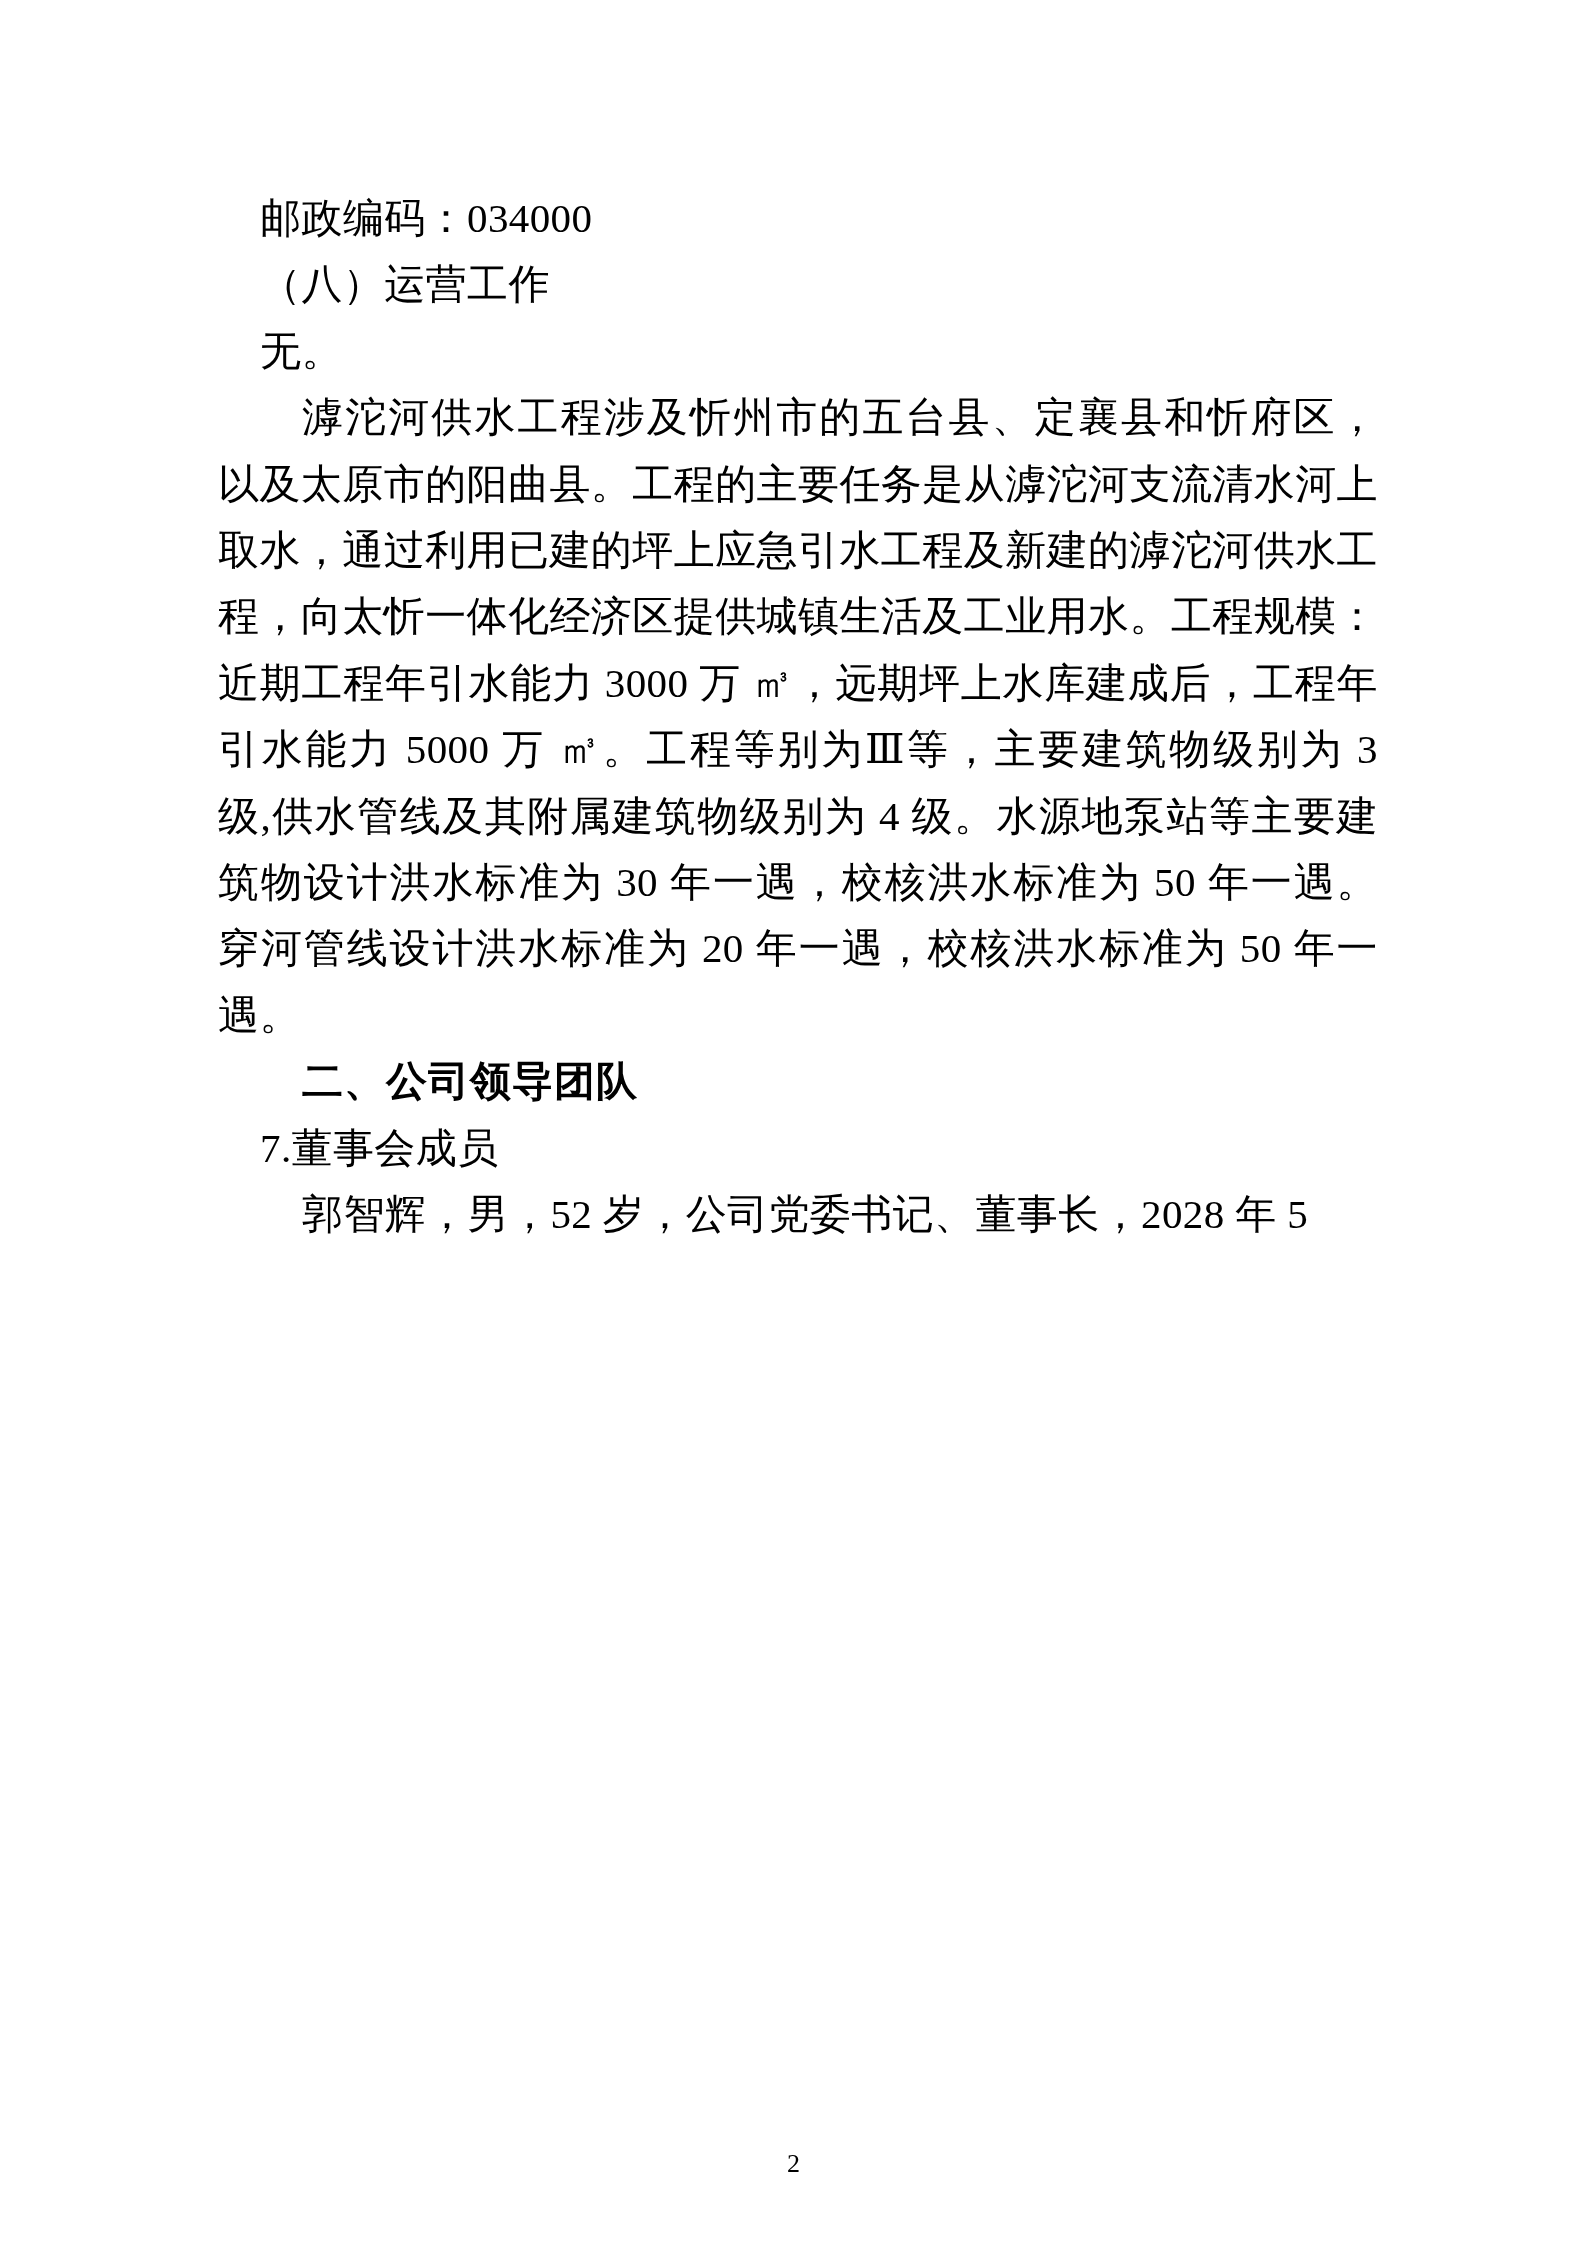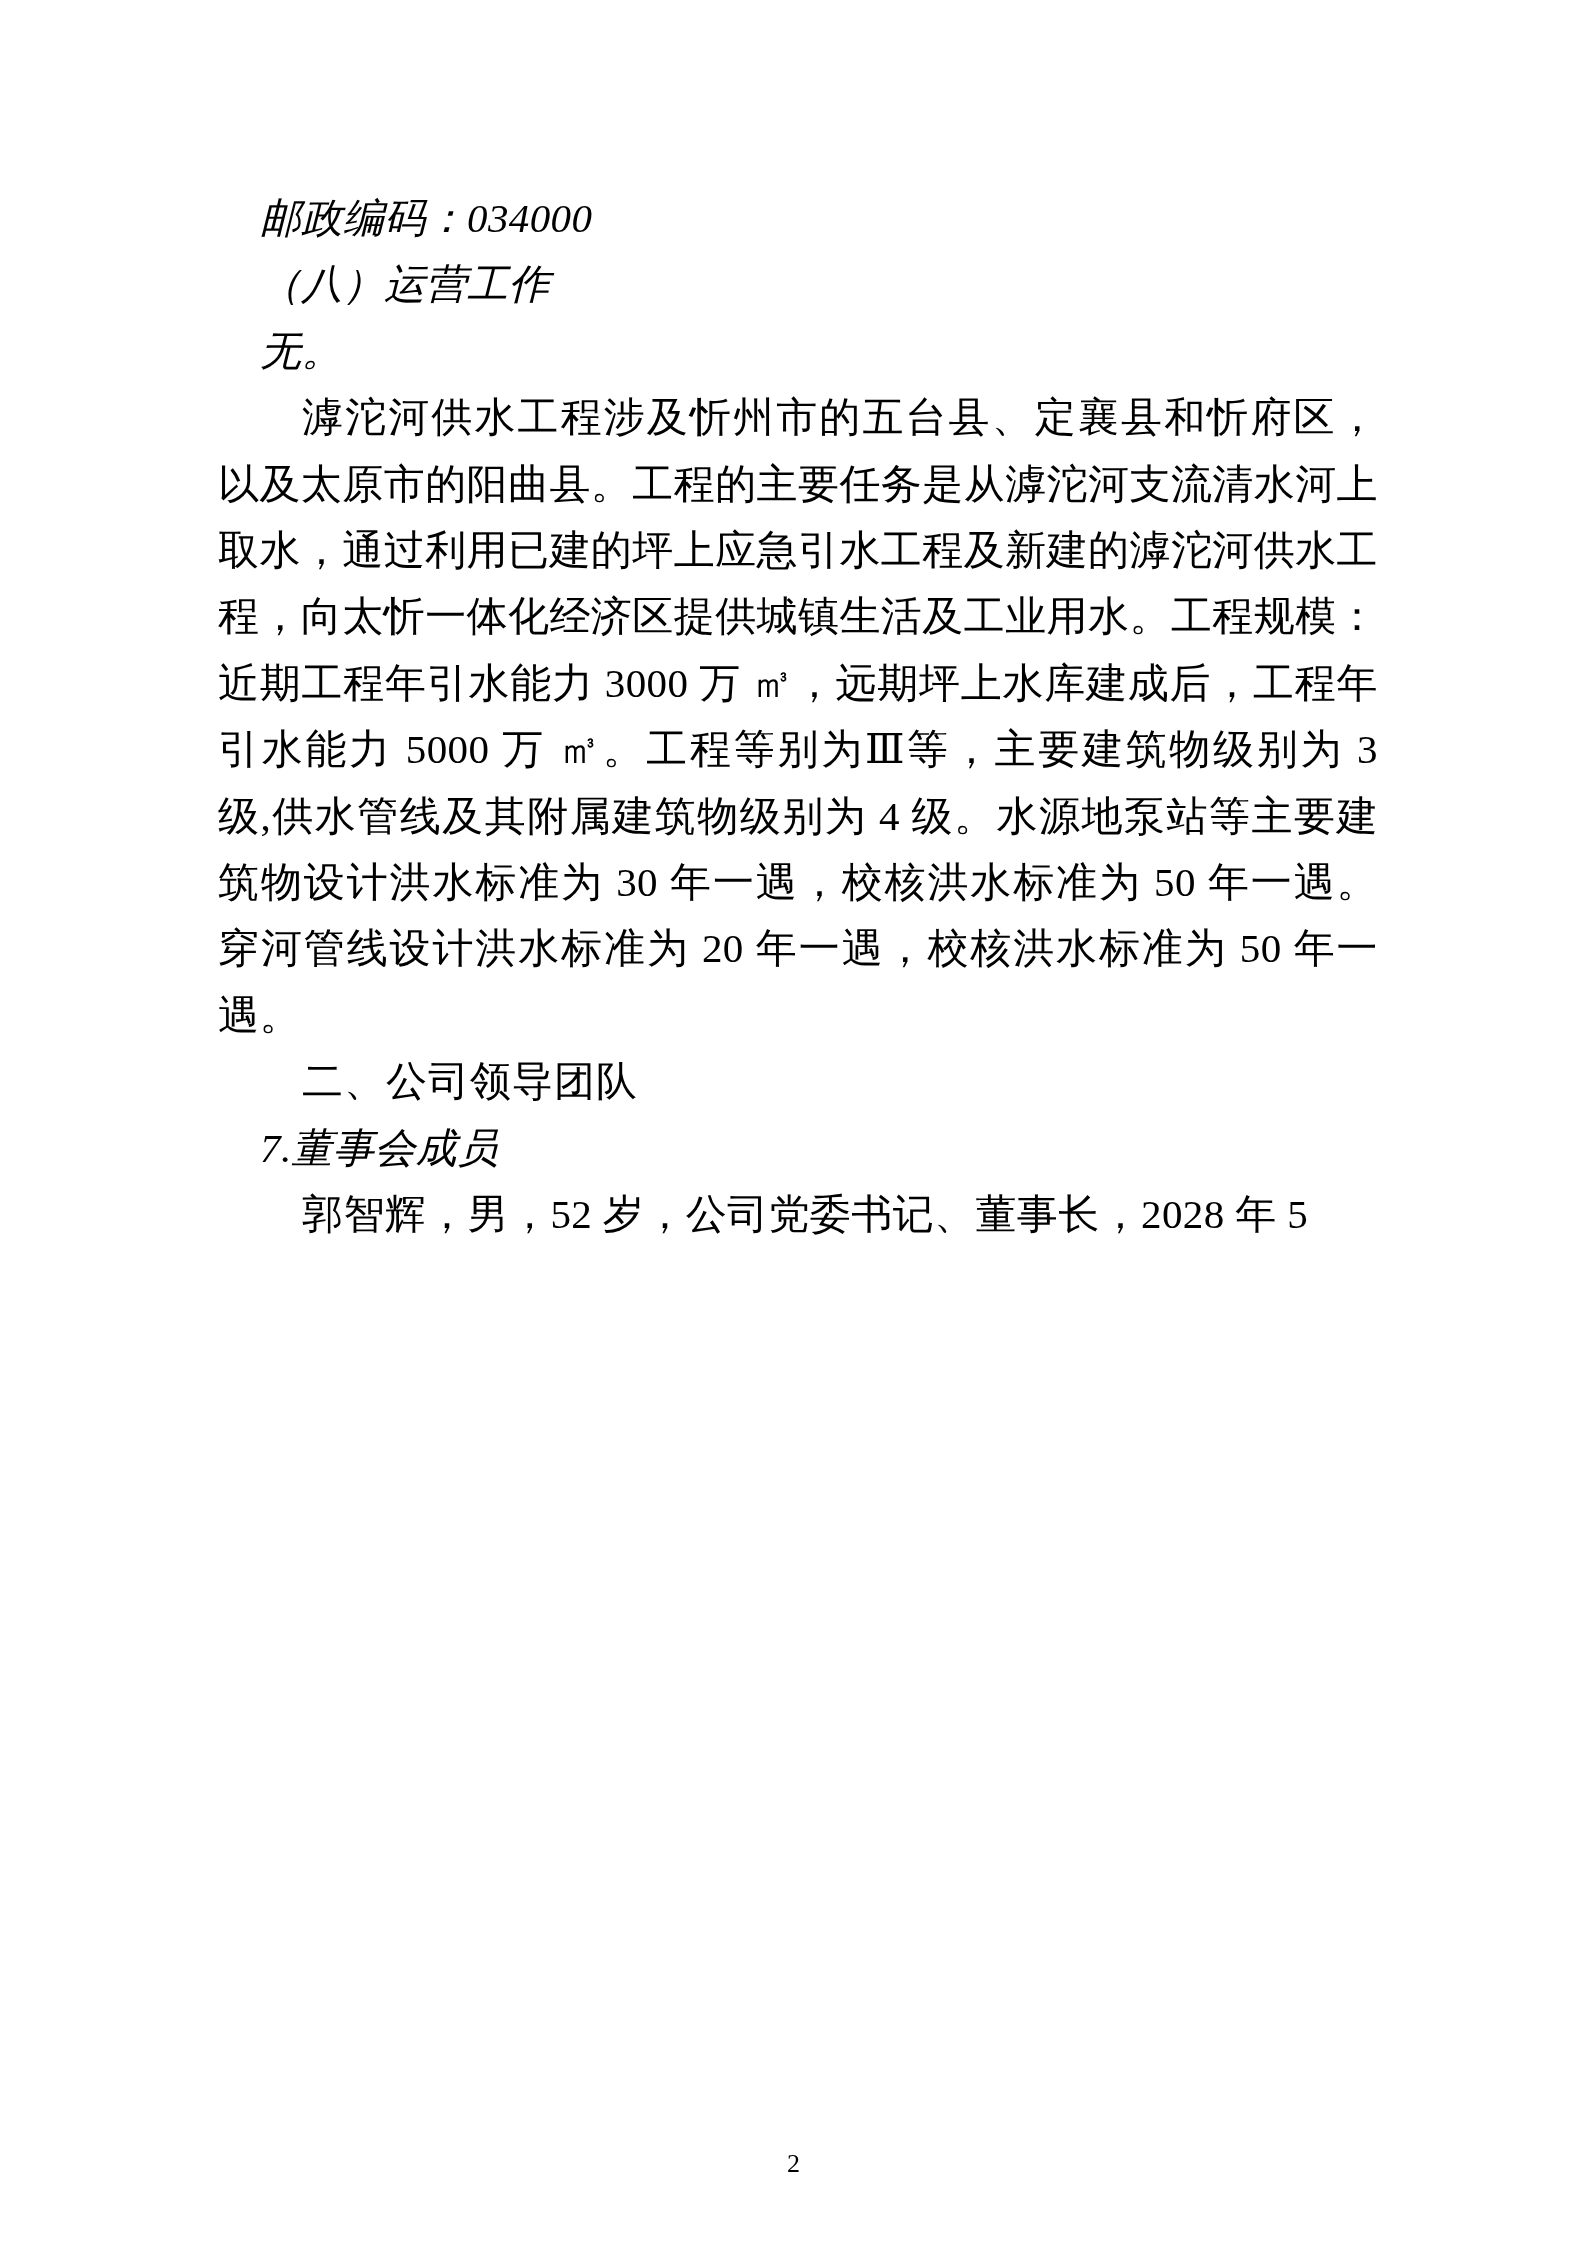--- a/index.html
+++ b/index.html
@@ -33,25 +33,24 @@
     line-height: 1.62;
     text-align: justify;
     text-justify: inter-ideograph;
     letter-spacing: 0.4px;
   }
   p.indent2 {
     text-indent: 84px;
   }
   p.indent1 {
     text-indent: 42px;
-    font-style: italic;
   }
   .heading-bold {
     font-family: "Liberation Sans", "DejaVu Sans", sans-serif;
-    font-weight: normal;
+    font-weight: bold;
     font-size: 41px;
     line-height: 1.62;
     margin: 0;
     text-indent: 84px;
     letter-spacing: 1px;
   }
   .page-number {
     position: absolute;
     bottom: 66px;
     left: 0;

